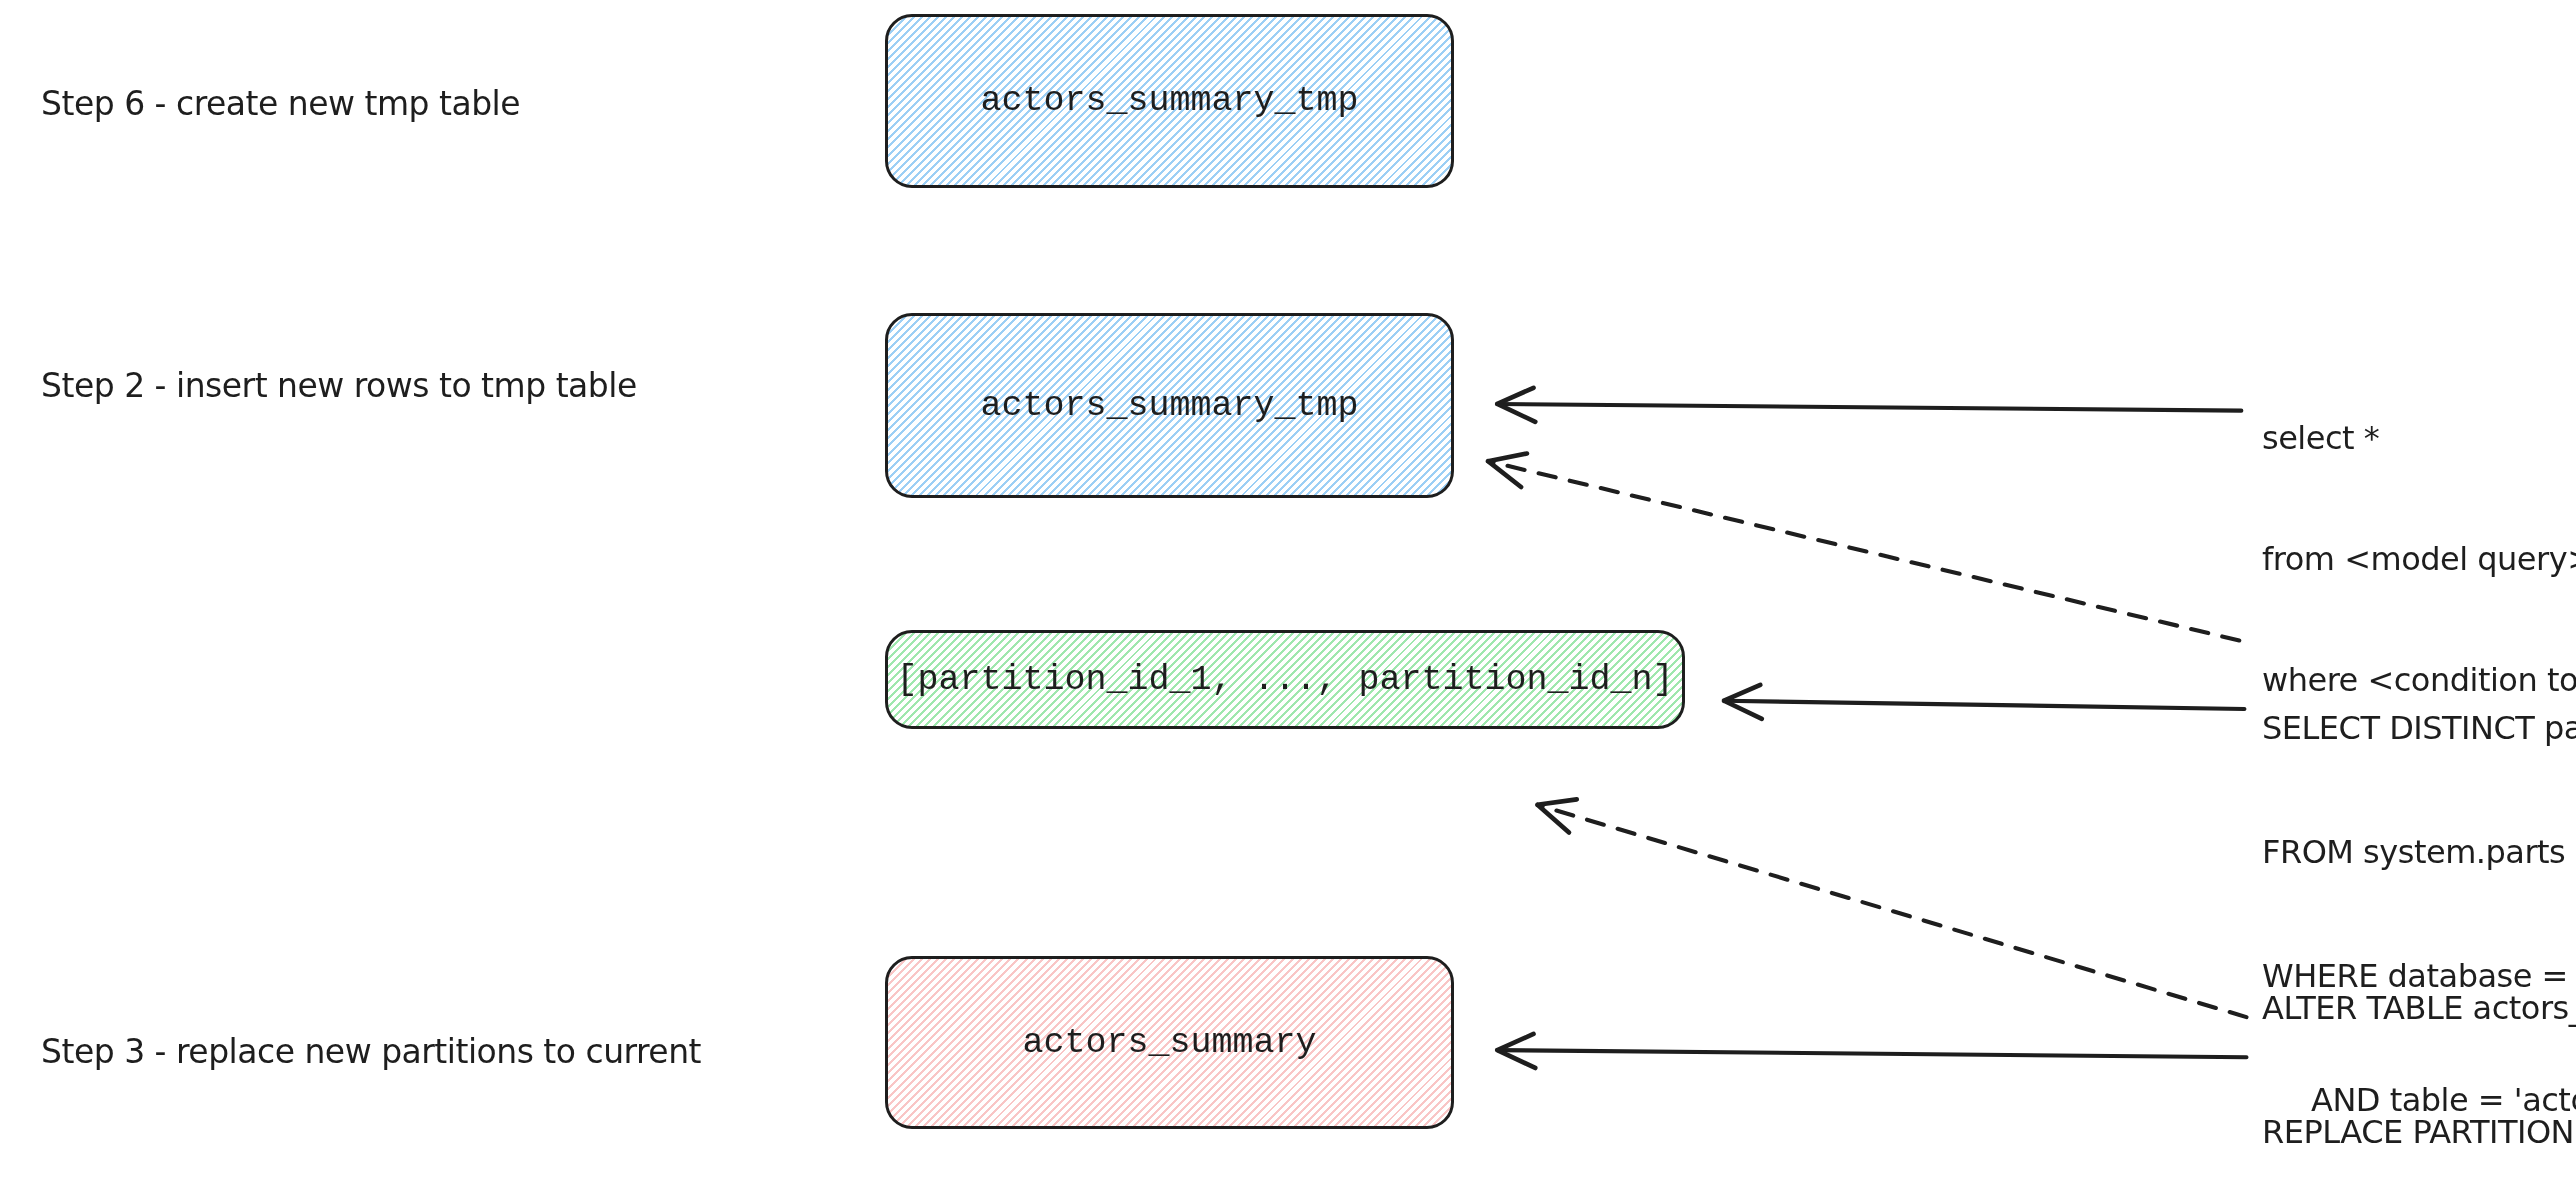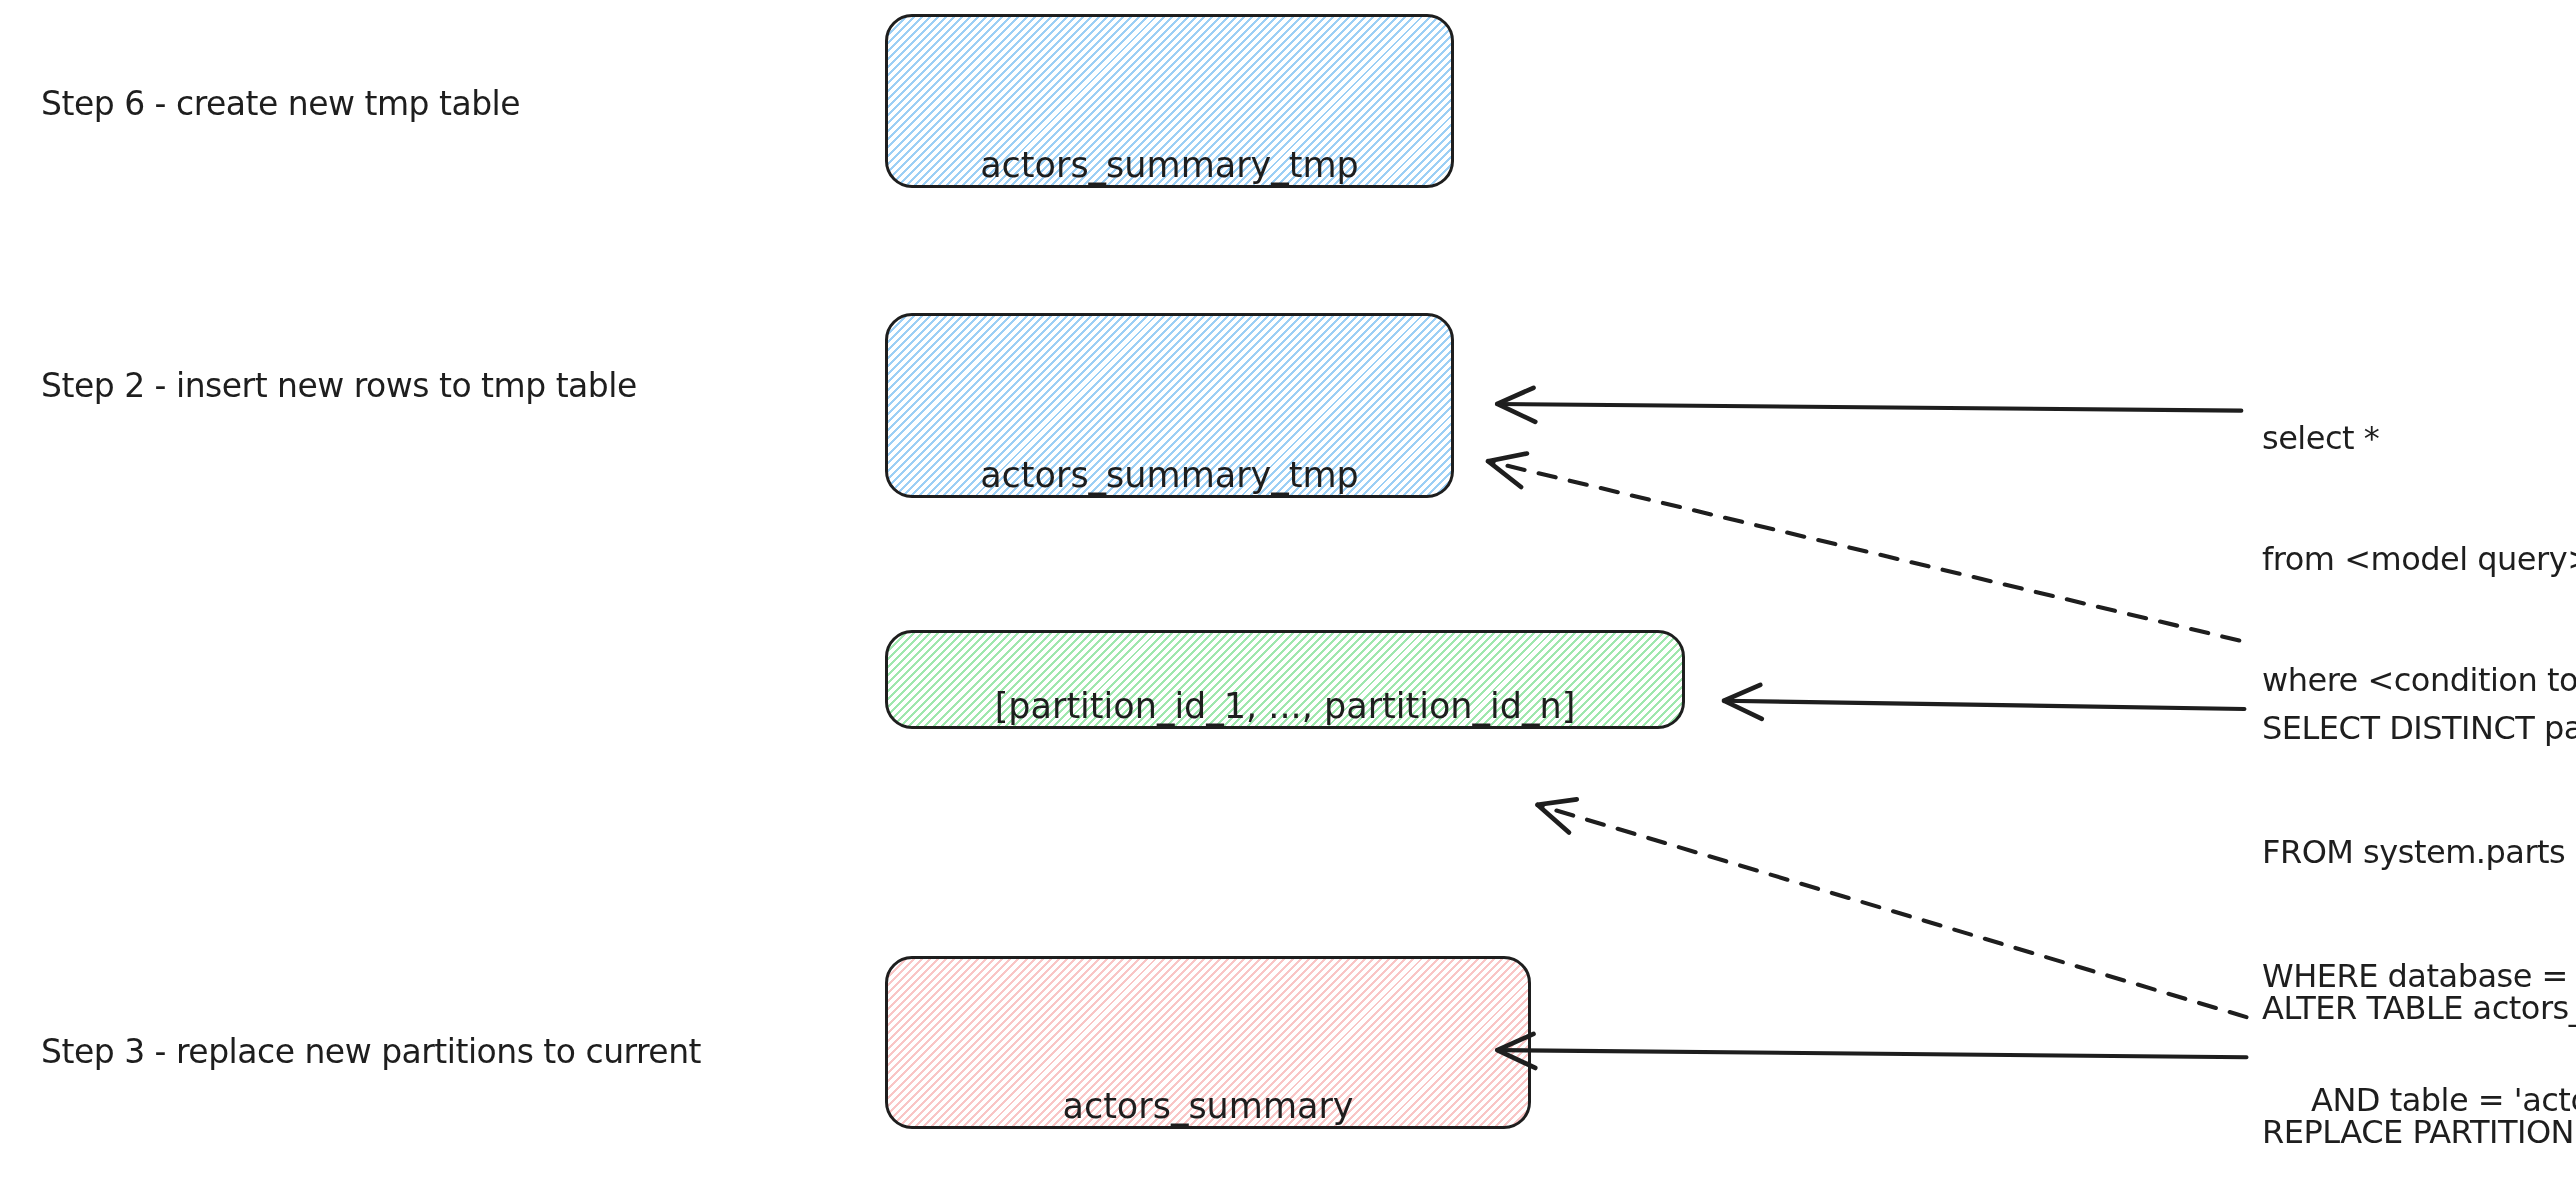--- a/index.html
+++ b/index.html
@@ -10,22 +10,22 @@
   .canvas{
     position:relative;width:3650px;height:1199px;background:var(--bg);
     font-family:"DejaVu Sans",sans-serif;color:var(--ink);overflow:hidden;
   }
   .step-label{
     position:absolute;left:41px;font-size:33px;line-height:1;white-space:nowrap;
     letter-spacing:-0.5px;
   }
   .node{
     position:absolute;border:3.6px solid var(--ink);border-radius:27px;
-    display:flex;align-items:flex-end;justify-content:center;
-    font-size:35px;white-space:nowrap;
+    display:flex;align-items:center;justify-content:center;
+    font-size:35px;white-space:nowrap;font-family:Liberation Mono, monospace;
   }
   .hatch-blue{background:repeating-linear-gradient(135deg,var(--blue) 0 2.1px,transparent 2.1px 5.7px);}
   .hatch-green{background:repeating-linear-gradient(135deg,var(--green) 0 2.1px,transparent 2.1px 5.7px);}
   .hatch-pink{background:repeating-linear-gradient(135deg,var(--pink) 0 2.1px,transparent 2.1px 5.7px);}
   .sql{
     position:absolute;left:2262px;font-size:32px;white-space:pre;letter-spacing:-0.5px;
   }
   .sql .line{line-height:48px;}
   .sql-a .line{line-height:45px;}
   .sql .indent{padding-left:49px;}
@@ -45,21 +45,21 @@
   </div>
 
   <div class="node hatch-blue" style="left:885px;top:313px;width:569px;height:185px">
     <span>actors_summary_tmp</span>
   </div>
 
   <div class="node hatch-green" style="left:885px;top:630px;width:800px;height:99px">
     <span>[partition_id_1, ..., partition_id_n]</span>
   </div>
 
-  <div class="node hatch-pink" style="left:885px;top:956px;width:646px;height:173px">
+  <div class="node hatch-pink" style="left:885px;top:956px;width:569px;height:173px">
     <span>actors_summary</span>
   </div>
 
   <svg class="overlay" width="3650" height="1199" viewBox="0 0 7084 2327">
     <defs>
       <marker id="ah" markerUnits="userSpaceOnUse" markerWidth="130" markerHeight="130" refX="112" refY="60" orient="auto">
         <path d="M112 60 L38 26 M112 60 L42 92" fill="none" stroke="#1e1e1e" stroke-width="9" stroke-linecap="round" stroke-dasharray="none"></path>
       </marker>
     </defs>
 

